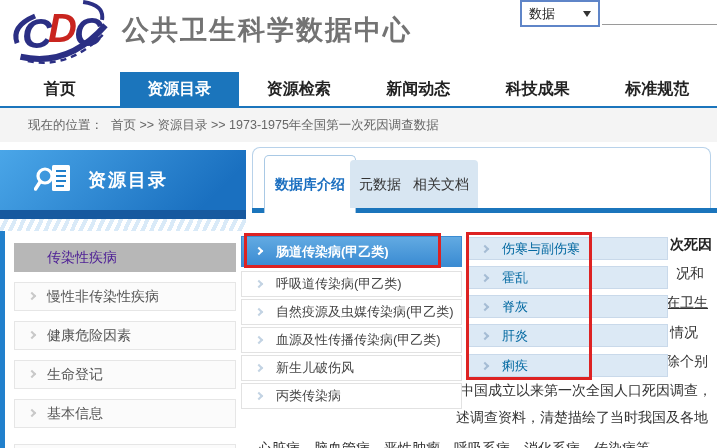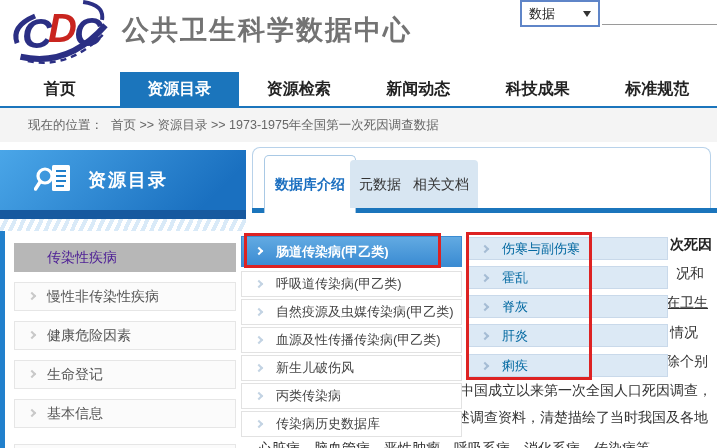--- a/index.html
+++ b/index.html
@@ -194,24 +194,20 @@
     <span>血源及性传播传染病(甲乙类)</span>
   </div>
   <div class="cat-item" style="top:355px">
     <span class="chev"></span>
     <span>新生儿破伤风</span>
   </div>
   <div class="cat-item" style="top:383px">
     <span class="chev"></span>
     <span>丙类传染病</span>
   </div>
-  <div class="cat-item" style="top:411px">
-    <span class="chev"></span>
-    <span>传染病历史数据库</span>
-  </div>
 
   <div class="sub-item" style="top:237px">
     <span class="chev"></span>
     <span>伤寒与副伤寒</span>
   </div>
   <div class="sub-item" style="top:295px">
     <span class="chev"></span>
     <span>脊灰</span>
   </div>
   <div class="sub-item" style="top:266px">

